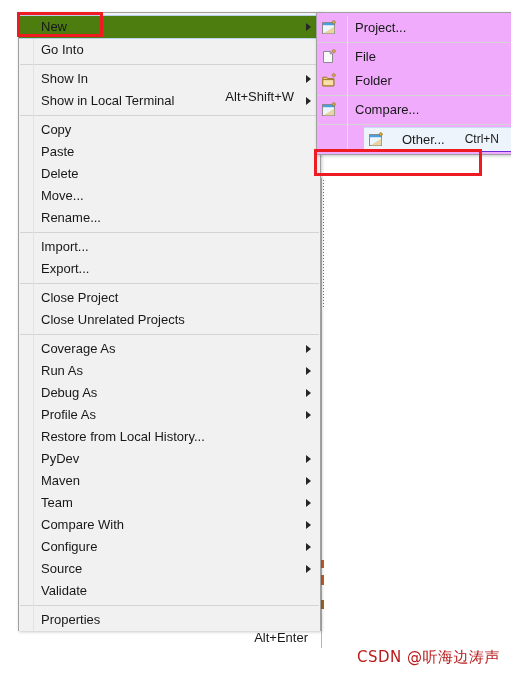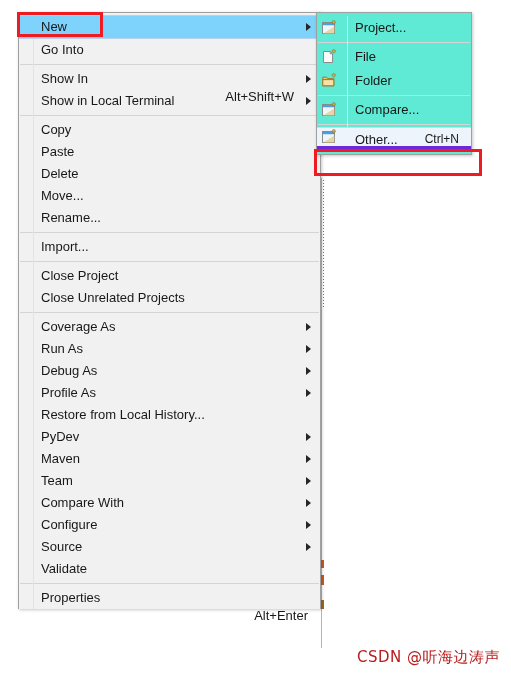--- a/index.html
+++ b/index.html
@@ -88,21 +88,21 @@
     right: 9px;
     top: 50%;
     margin-top: -4px;
     width: 0;
     height: 0;
     border-left: 5px solid #262626;
     border-top: 4px solid transparent;
     border-bottom: 4px solid transparent;
   }
   .mi.selected {
-    background: #7dd3fc;
+    background: #4d7c0f;
     border-top: 1px solid #b8d2ee;
     border-bottom: 1px solid #b8d2ee;
     height: 24px;
     line-height: 22px;
   }
   .sep {
     height: 1px;
     margin: 3px 1px 3px 1px;
     background: #d4d4d4;
   }
@@ -117,22 +117,22 @@
     bottom: 0;
     width: 1px;
     background: #e2e2e2;
   }
 
   
   #sub-menu {
     position: absolute;
     left: 316px;
     top: 12px;
-    width: 156px;
-    background: #5eead4;
+    width: 196px;
+    background: #f0abfc;
     border: 1px solid #a0a0a0;
     box-shadow: 1px 1px 3px rgba(0,0,0,0.22);
     box-sizing: border-box;
     padding-top: 3px;
     padding-bottom: 2px;
   }
   #sub-menu::before {
     content: "";
     position: absolute;
     left: 30px;
@@ -161,23 +161,24 @@
     position: absolute;
     left: 5px;
     top: 50%;
     margin-top: -8px;
     width: 17px;
     height: 16px;
   }
   .smi.hl {
     background: #eef4fb;
     border-top: 1px solid #c6dcf1;
-    border-bottom: 6px solid #6d28d9;
+    border-bottom: 1px solid #6d28d9;
     height: 25px;
     line-height: 23px;
+    margin-left: 47px;
   }
 
   
   .redbox {
     position: absolute;
     border: 3px solid #ee1c22;
     box-sizing: border-box;
     pointer-events: none;
   }
   #redbox-new  { left: 17px;  top: 12px;  width: 86px;  height: 25px; }
@@ -213,20 +214,21 @@
     <div class="mi"><span class="label">Show In</span><span class="accel">Alt+Shift+W</span><span class="arrow"></span></div>
     <div class="mi"><span class="label">Show in Local Terminal</span><span class="arrow"></span></div>
     <div class="sep"></div>
     <div class="mi"><span class="label">Copy</span></div>
     <div class="mi"><span class="label">Paste</span></div>
     <div class="mi"><span class="label">Delete</span></div>
     <div class="mi"><span class="label">Move...</span></div>
     <div class="mi"><span class="label">Rename...</span></div>
     <div class="sep"></div>
     <div class="mi"><span class="label">Import...</span></div>
+    <div class="mi"><span class="label">Export...</span></div>
     <div class="sep"></div>
     <div class="mi"><span class="label">Close Project</span></div>
     <div class="mi"><span class="label">Close Unrelated Projects</span></div>
     <div class="sep"></div>
     <div class="mi"><span class="label">Coverage As</span><span class="arrow"></span></div>
     <div class="mi"><span class="label">Run As</span><span class="arrow"></span></div>
     <div class="mi"><span class="label">Debug As</span><span class="arrow"></span></div>
     <div class="mi"><span class="label">Profile As</span><span class="arrow"></span></div>
     <div class="mi"><span class="label">Restore from Local History...</span></div>
     <div class="mi"><span class="label">PyDev</span><span class="arrow"></span></div>

